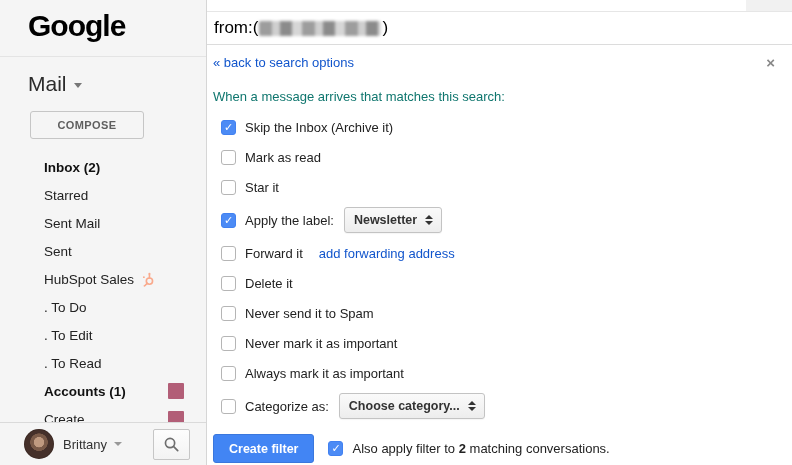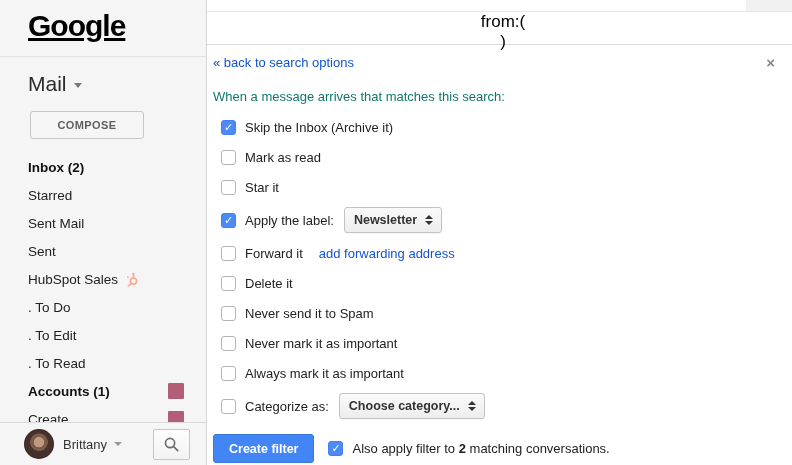--- a/index.html
+++ b/index.html
@@ -3,43 +3,43 @@
 <meta charset="utf-8">
 <style>
   * { margin:0; padding:0; box-sizing:border-box; }
   html,body { background:#fff; }
   body { font-family:"Liberation Sans","DejaVu Sans",sans-serif; color:#222; }
   .app { position:relative; width:792px; height:465px; overflow:hidden; background:#fff; display:flex; }
 
   
   .sidebar { position:relative; width:207px; height:100%; background:#f5f5f5; border-right:1px solid #d6d6d6; flex:none; }
   .logo-area { height:57px; padding:9px 0 0 28px; border-bottom:1px solid #e4e4e4; }
-  .logo { font-size:30px; font-weight:bold; letter-spacing:-1px; color:#000;text-decoration:underline; }
+  .logo { font-size:30px; font-weight:bold; letter-spacing:-1px; color:#000; }
   .mail-row { display:flex; align-items:center; margin:15px 0 0 28px; cursor:pointer; }
   .mail-label { font-size:21px; color:#2b2b2b; }
   .caret-down { width:0; height:0; border-left:4px solid transparent; border-right:4px solid transparent; border-top:5px solid #777; margin-left:7px; margin-top:3px; }
   .compose-btn { display:block; margin:15px 0 0 30px; width:114px; height:28px; background:#f5f5f5; border:1px solid #c6c6c6; border-radius:3px; font-family:inherit; font-size:11px; font-weight:bold; letter-spacing:.4px; color:#5f5f5f; cursor:pointer; }
   .nav { margin-top:14px; }
-  .nav-item { display:flex; align-items:center; height:28px; padding:0 22px 0 28px; font-size:13.5px; color:#222; cursor:pointer; }
+  .nav-item { display:flex; align-items:center; height:28px; padding:0 22px 0 44px; font-size:13.5px; color:#222; cursor:pointer; }
   .nav-item.bold span:first-child { font-weight:bold; color:#111; }
   .hubspot-icon { display:inline-flex; margin-left:7px; }
   .swatch { width:16px; height:16px; margin-left:auto; border-radius:1px; }
 
   .side-footer { position:absolute; left:0; bottom:0; width:100%; height:43px; background:#f5f5f5; border-top:1px solid #dadada; display:flex; align-items:center; padding:0 16px 0 24px; z-index:3; }
   .avatar { width:30px; height:30px; border-radius:50%; flex:none;
     background: radial-gradient(circle at 50% 44%, #c09a80 0 22%, #7a5a48 24% 38%, #45302a 40% 100%);
     box-shadow: inset 0 0 0 1px rgba(0,0,0,.15); }
   .footer-name { margin-left:9px; font-size:13px; color:#333; }
   .footer-caret { width:0; height:0; border-left:4px solid transparent; border-right:4px solid transparent; border-top:4px solid #999; margin-left:7px; }
   .footer-search-btn { margin-left:auto; width:37px; height:31px; background:linear-gradient(#fdfdfd,#f3f3f3); border:1px solid #c6c6c6; border-radius:2px; display:flex; align-items:center; justify-content:center; cursor:pointer; }
 
   
   .main { position:relative; flex:1; background:#fff; padding-top:11px; }
   .corner-block { position:absolute; top:0; right:0; width:46px; height:11px; background:#f1f1f1; }
-  .searchbar { height:34px; border-top:1px solid #e6e6e6; border-bottom:1px solid #dcdcdc; display:flex; align-items:center; padding-left:7px; font-size:17px; color:#000;flex-direction:column; }
+  .searchbar { height:34px; border-top:1px solid #e6e6e6; border-bottom:1px solid #dcdcdc; display:flex; align-items:center; padding-left:7px; font-size:17px; color:#000; }
   .redacted { display:inline-block; width:122px; height:15px; margin:0 1px; border-radius:2px;
     background:repeating-linear-gradient(90deg,#9d9d9d 0 13px,#cfcfcf 13px 21px,#8b8b8b 21px 33px,#d6d6d6 33px 43px);
     filter:blur(1.6px); }
   .panel { padding:0 14px 0 6px; }
   .back-row { display:flex; justify-content:space-between; align-items:center; margin-top:8px; height:18px; }
   a.back-link, a.fwd-link { color:#15c; text-decoration:none; font-size:13px; cursor:pointer; }
   .close { font-size:15px; font-weight:bold; color:#888; cursor:pointer; line-height:1; padding:0 3px; }
   .intro { margin-top:18px; font-size:13px; color:#0f766e; }
 
   .options { margin-top:10px; }

